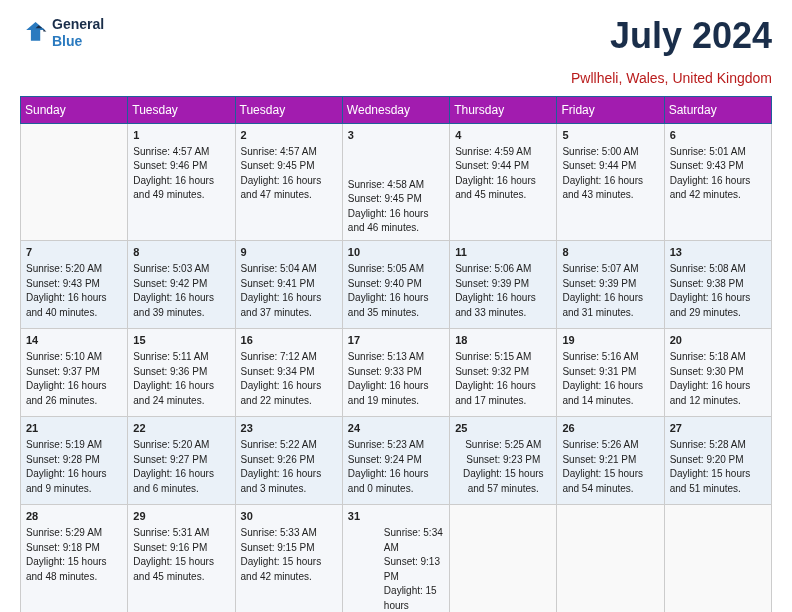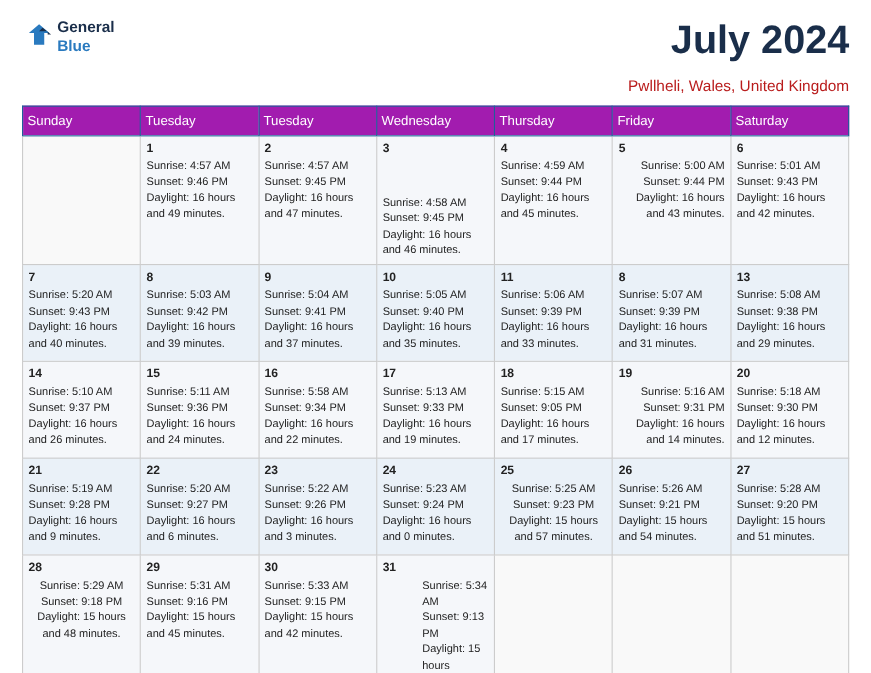--- a/index.html
+++ b/index.html
@@ -157,21 +157,21 @@
           </td>
           <td>
             <span class="day-num">4</span>
             <div class="cell-text" style="white-space: pre-line;">Sunrise: 4:59 AM
 Sunset: 9:44 PM
 Daylight: 16 hours
 and 45 minutes.</div>
           </td>
           <td>
             <span class="day-num">5</span>
-            <div class="cell-text" style="white-space: pre-line; text-align: right;">Sunrise: 5:00 AM
+            <div class="cell-text" style="white-space: pre-line;">Sunrise: 5:00 AM
 Sunset: 9:44 PM
 Daylight: 16 hours
 and 43 minutes.</div>
           </td>
           <td>
             <span class="day-num">6</span>
             <div class="cell-text" style="white-space: pre-line;">Sunrise: 5:01 AM
 Sunset: 9:43 PM
 Daylight: 16 hours
 and 42 minutes.</div>
@@ -238,42 +238,42 @@
           </td>
           <td>
             <span class="day-num">15</span>
             <div class="cell-text" style="white-space: pre-line;">Sunrise: 5:11 AM
 Sunset: 9:36 PM
 Daylight: 16 hours
 and 24 minutes.</div>
           </td>
           <td>
             <span class="day-num">16</span>
-            <div class="cell-text" style="white-space: pre-line;">Sunrise: 5:58 AM
+            <div class="cell-text" style="white-space: pre-line;">Sunrise: 7:12 AM
 Sunset: 9:34 PM
 Daylight: 16 hours
 and 22 minutes.</div>
           </td>
           <td>
             <span class="day-num">17</span>
             <div class="cell-text" style="white-space: pre-line;">Sunrise: 5:13 AM
 Sunset: 9:33 PM
 Daylight: 16 hours
 and 19 minutes.</div>
           </td>
           <td>
             <span class="day-num">18</span>
             <div class="cell-text" style="white-space: pre-line;">Sunrise: 5:15 AM
-Sunset: 9:05 PM
+Sunset: 9:32 PM
 Daylight: 16 hours
 and 17 minutes.</div>
           </td>
           <td>
             <span class="day-num">19</span>
-            <div class="cell-text" style="white-space: pre-line; text-align: right;">Sunrise: 5:16 AM
+            <div class="cell-text" style="white-space: pre-line;">Sunrise: 5:16 AM
 Sunset: 9:31 PM
 Daylight: 16 hours
 and 14 minutes.</div>
           </td>
           <td>
             <span class="day-num">20</span>
             <div class="cell-text" style="white-space: pre-line;">Sunrise: 5:18 AM
 Sunset: 9:30 PM
 Daylight: 16 hours
 and 12 minutes.</div>
@@ -326,21 +326,21 @@
             <span class="day-num">27</span>
             <div class="cell-text" style="white-space: pre-line;">Sunrise: 5:28 AM
 Sunset: 9:20 PM
 Daylight: 15 hours
 and 51 minutes.</div>
           </td>
         </tr>
         <tr>
           <td>
             <span class="day-num">28</span>
-            <div class="cell-text" style="white-space: pre-line; text-align: center;">Sunrise: 5:29 AM
+            <div class="cell-text" style="white-space: pre-line;">Sunrise: 5:29 AM
 Sunset: 9:18 PM
 Daylight: 15 hours
 and 48 minutes.</div>
           </td>
           <td>
             <span class="day-num">29</span>
             <div class="cell-text" style="white-space: pre-line;">Sunrise: 5:31 AM
 Sunset: 9:16 PM
 Daylight: 15 hours
 and 45 minutes.</div>

